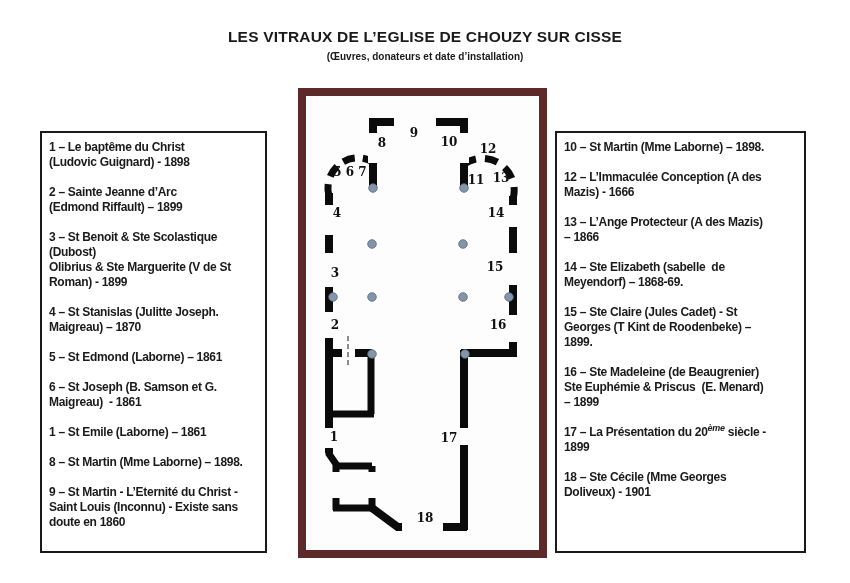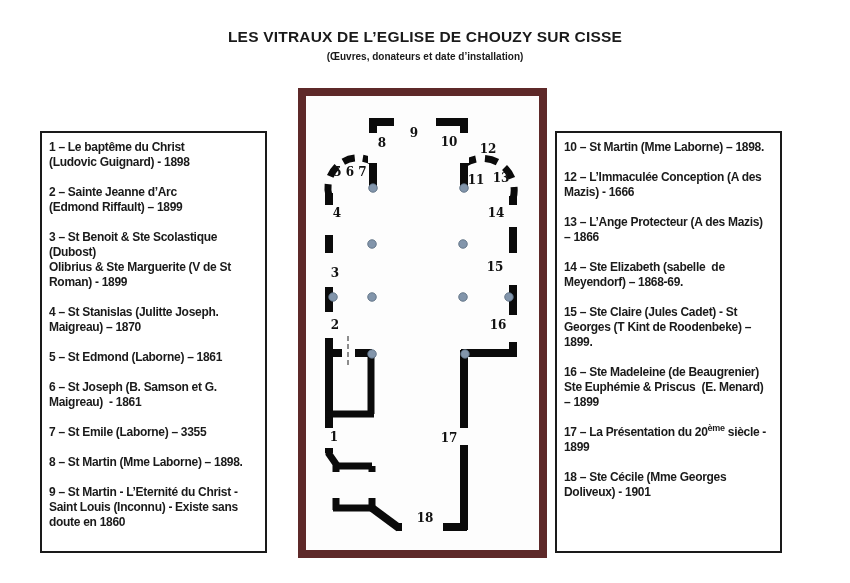--- a/index.html
+++ b/index.html
@@ -13,24 +13,24 @@
   .doc-title{font-size:15.5px;font-weight:bold;letter-spacing:.2px;}
   .doc-subtitle{font-size:10px;font-weight:bold;margin-top:5px;}
   .panel{
     position:absolute;top:131px;height:422px;
     border:2px solid #1a1a1a;background:#fff;
     box-sizing:border-box;padding:7px 4px 4px 7px;
     font-size:12px;font-weight:bold;line-height:15px;
     letter-spacing:-0.3px;overflow:hidden;
   }
   #panel-left{left:40px;width:227px;}
-  #panel-right{left:555px;width:227px;}
+  #panel-right{left:555px;width:251px;}
   .entry{margin:0 0 15px 0;white-space:nowrap;}
   .entry:last-child{margin-bottom:0;}
-  sup{font-size:9px;vertical-align:super;line-height:0;}
+  sup{font-size:9px;vertical-align:super;line-height:0;font-style:italic;}
   .plan-frame{
     position:absolute;left:298px;top:88px;width:249px;height:470px;
     box-sizing:border-box;border:8px solid #5e2929;background:#fdfdfd;
   }
   .plan-frame svg{display:block;}
   .plan-num{
     font-family:"DejaVu Serif", serif;
     font-weight:bold;font-size:12px;fill:#111;
   }
 </style>
@@ -42,21 +42,21 @@
   <div class="doc-subtitle">(Œuvres, donateurs et date d’installation)</div>
 </div>
 
 <div id="panel-left" class="panel">
     <p class="entry">1 – Le baptême du Christ<br>(Ludovic Guignard) - 1898</p>
     <p class="entry">2 – Sainte Jeanne d’Arc<br>(Edmond Riffault) – 1899</p>
     <p class="entry">3 – St Benoit &amp; Ste Scolastique<br>(Dubost)<br>Olibrius &amp; Ste Marguerite (V de St<br>Roman) - 1899</p>
     <p class="entry">4 – St Stanislas (Julitte Joseph.<br>Maigreau) – 1870</p>
     <p class="entry">5 – St Edmond (Laborne) – 1861</p>
     <p class="entry">6 – St Joseph (B. Samson et G.<br>Maigreau)&nbsp; - 1861</p>
-    <p class="entry">7 – St Emile (Laborne) – 3355</p>
+    <p class="entry">1 – St Emile (Laborne) – 1861</p>
     <p class="entry">8 – St Martin (Mme Laborne) – 1898.</p>
     <p class="entry">9 – St Martin - L’Eternité du Christ -<br>Saint Louis (Inconnu) - Existe sans<br>doute en 1860</p>
   </div>
 
 <div class="plan-frame">
   <svg id="plan-svg" width="233" height="454" viewBox="0 0 233 454" xmlns="http://www.w3.org/2000/svg">
     <g stroke="#0b0b0b" fill="none" stroke-linecap="butt">
 
       <path d="M 67 92 L 67 26 L 158 26 L 158 92" stroke-width="8"></path>
 

